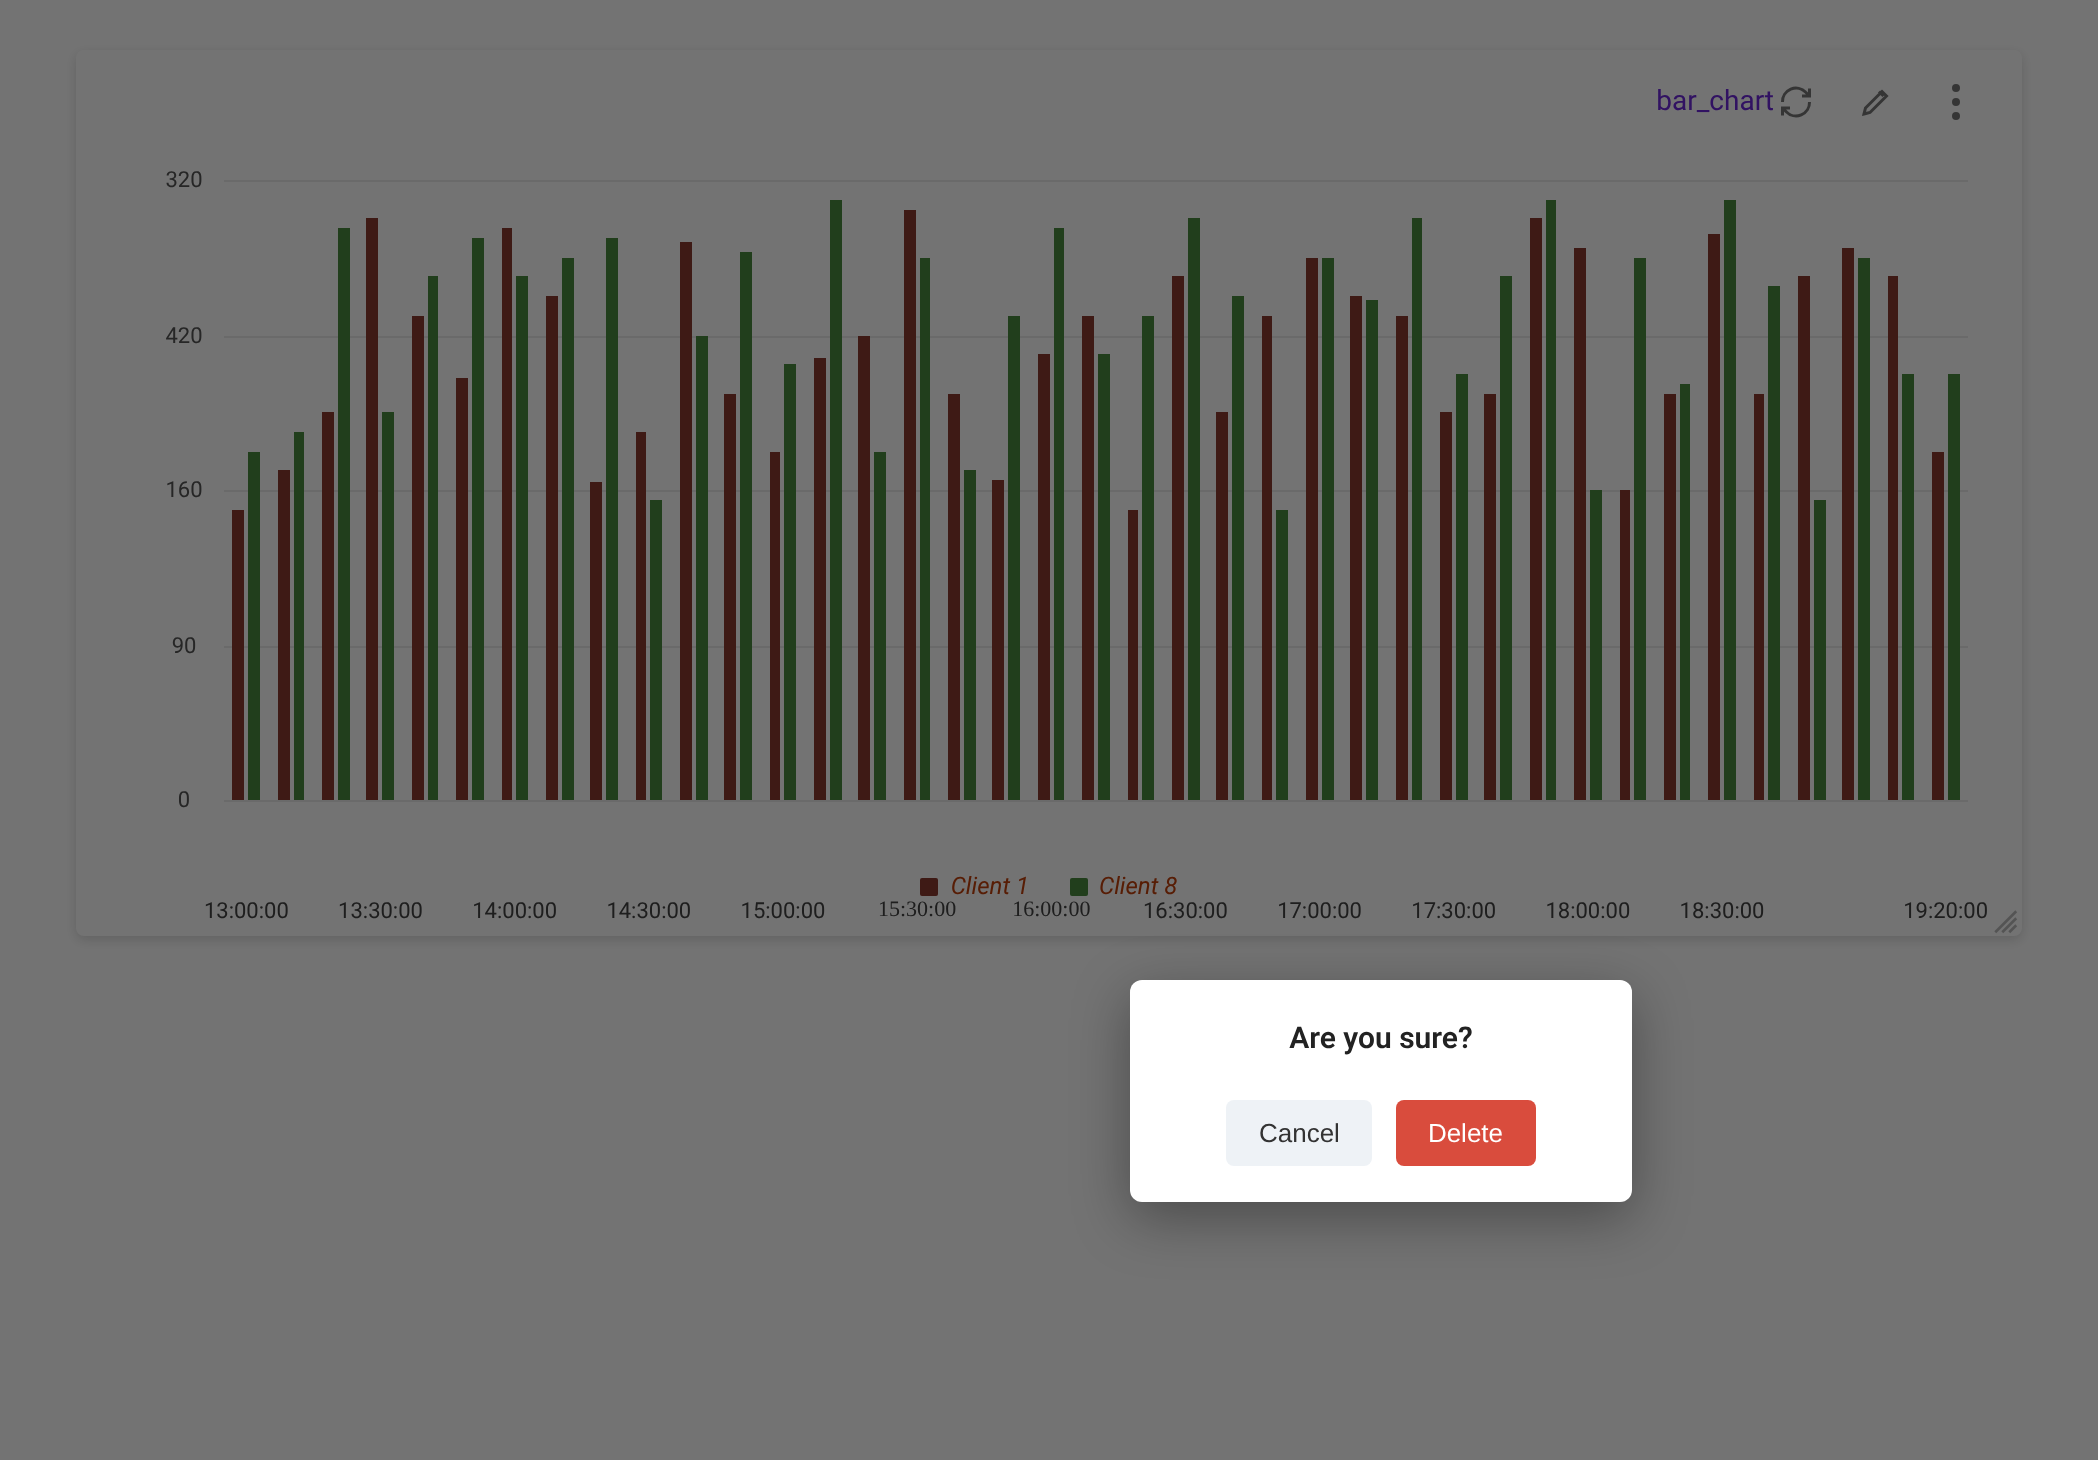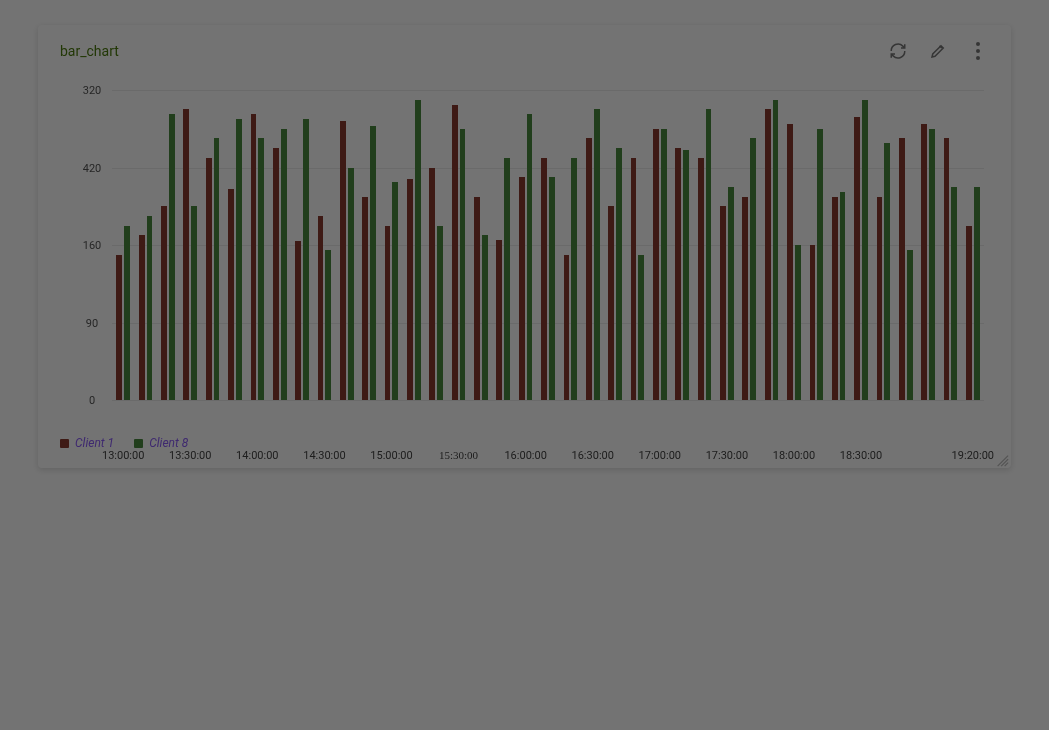--- a/index.html
+++ b/index.html
@@ -1,38 +1,38 @@
 <!DOCTYPE html>
 <html><head>
 <meta charset="utf-8">
 <style>
   html,body{margin:0;padding:0;font-family:-apple-system,BlinkMacSystemFont,"Segoe UI",Roboto,Arial,sans-serif;background:#fff;color:#333;}
   .page{width:1049px;height:730px;position:relative;box-sizing:border-box;padding:25px 38px;}
   .card{background:#fff;border-radius:4px;box-shadow:0 2px 6px rgba(0,0,0,.15);padding:15px 22px 18px 22px;position:relative;}
   .card-header{display:flex;align-items:center;}
-  .card-title{flex:1;text-align:left;font-size:14px;color:#4d7c0f;}
+  .card-title{flex:1;text-align:right;font-size:14px;color:#6d28d9;}
   .actions{display:flex;align-items:center;gap:18px;color:#555;}
   .icon-btn{width:22px;height:22px;display:flex;align-items:center;justify-content:center;cursor:pointer;opacity:.8;}
   .icon-btn svg{width:18px;height:18px;stroke:#555;fill:none;stroke-width:2;}
   .icon-dots{display:flex;flex-direction:column;gap:3px;align-items:center;}
   .icon-dots span{width:4px;height:4px;border-radius:50%;background:#555;}
   
   .chart-wrap{margin-top:28px;}
   .chart{position:relative;height:310px;margin-left:52px;margin-right:5px;}
   .chart-grid{position:absolute;inset:0;}
   .grid-line{position:absolute;left:0;right:0;border-top:1px solid rgba(0,0,0,.08);}
   .grid-label{position:absolute;left:-34px;transform:translateY(-50%);font-size:11px;color:#555;text-align:center;width:28px;}
   .bars-area{position:absolute;inset:0;display:flex;align-items:flex-end;}
   .slot{flex:1;display:flex;align-items:flex-end;justify-content:center;gap:2px;height:100%;position:relative;}
   .bar{width:26%;border-radius:0;}
   .bar.c1{background:#8b3a2f;}
   .bar.c2{background:#4a8a3f;}
   .xlabels{position:relative;margin-left:52px;margin-right:5px;height:18px;margin-top:4px;font-size:11px;color:#444;}
   .xlabel{position:absolute;transform:translateX(-50%);margin-top:45px;}
-  .legend{display:flex;gap:20px;margin-top:14px;font-size:12px;color:#8b5cf6;}
+  .legend{display:flex;justify-content:center;gap:20px;margin-top:14px;font-size:12px;color:#c2410c;}
   .legend span{display:inline-flex;align-items:center;gap:6px;}
   .swatch{width:9px;height:9px;border-radius:1px;display:inline-block;}
   .sw1{background:#8b3a2f;}
   .sw2{background:#4a8a3f;}
   .resize-handle{position:absolute;right:2px;bottom:2px;width:14px;height:14px;opacity:.4;cursor:nwse-resize;}
   .resize-handle svg{width:14px;height:14px;stroke:#555;fill:none;stroke-width:1.5;}
   
   .overlay{position:absolute;inset:0;background:rgba(0,0,0,.55);}
   .dialog{position:absolute;left:565px;top:490px;width:215px;background:#fff;border-radius:6px;box-shadow:0 8px 28px rgba(0,0,0,.35);padding:20px 18px 18px 18px;}
   .dialog-title{font-size:15px;font-weight:600;color:#222;text-align:center;margin-bottom:22px;}
@@ -240,21 +240,21 @@
             </div>
           </div>
       </div>
       <div class="xlabels" id="xlabels">
           <div class="xlabel" style="left: 1.28205%;">13:00:00</div>
           <div class="xlabel" style="left: 8.97436%;">13:30:00</div>
           <div class="xlabel" style="left: 16.6667%;">14:00:00</div>
           <div class="xlabel" style="left: 24.359%;">14:30:00</div>
           <div class="xlabel" style="left: 32.0513%; text-align: right;">15:00:00</div>
           <div class="xlabel" style="left: 39.7436%; font-family: Liberation Serif, serif;">15:30:00</div>
-          <div class="xlabel" style="left: 47.4359%;">16:00:00</div>
+          <div class="xlabel" style="left: 47.4359%; font-family: Liberation Serif, serif;">16:00:00</div>
           <div class="xlabel" style="left: 55.1282%;">16:30:00</div>
           <div class="xlabel" style="left: 62.8205%;">17:00:00</div>
           <div class="xlabel" style="left: 70.5128%;">17:30:00</div>
           <div class="xlabel" style="left: 78.2051%;">18:00:00</div>
           <div class="xlabel" style="left: 85.8974%;">18:30:00</div>
           <div class="xlabel" style="left: 98.7179%;">19:20:00</div>
         </div>
       <div class="legend">
         <span>
             <i class="swatch sw1"></i>
@@ -269,13 +269,20 @@
 
     <div class="resize-handle">
       <svg viewBox="0 0 16 16">
           <path d="M15 7L7 15M15 11L11 15M15 3L3 15"></path>
         </svg>
     </div>
   </div>
 
   <div class="overlay"></div>
 
+  <div class="dialog">
+    <div class="dialog-title">Are you sure?</div>
+    <div class="dialog-actions">
+      <button class="btn btn-cancel">Cancel</button>
+      <button class="btn btn-delete">Delete</button>
+    </div>
+  </div>
 </div>
 
 </body></html>

